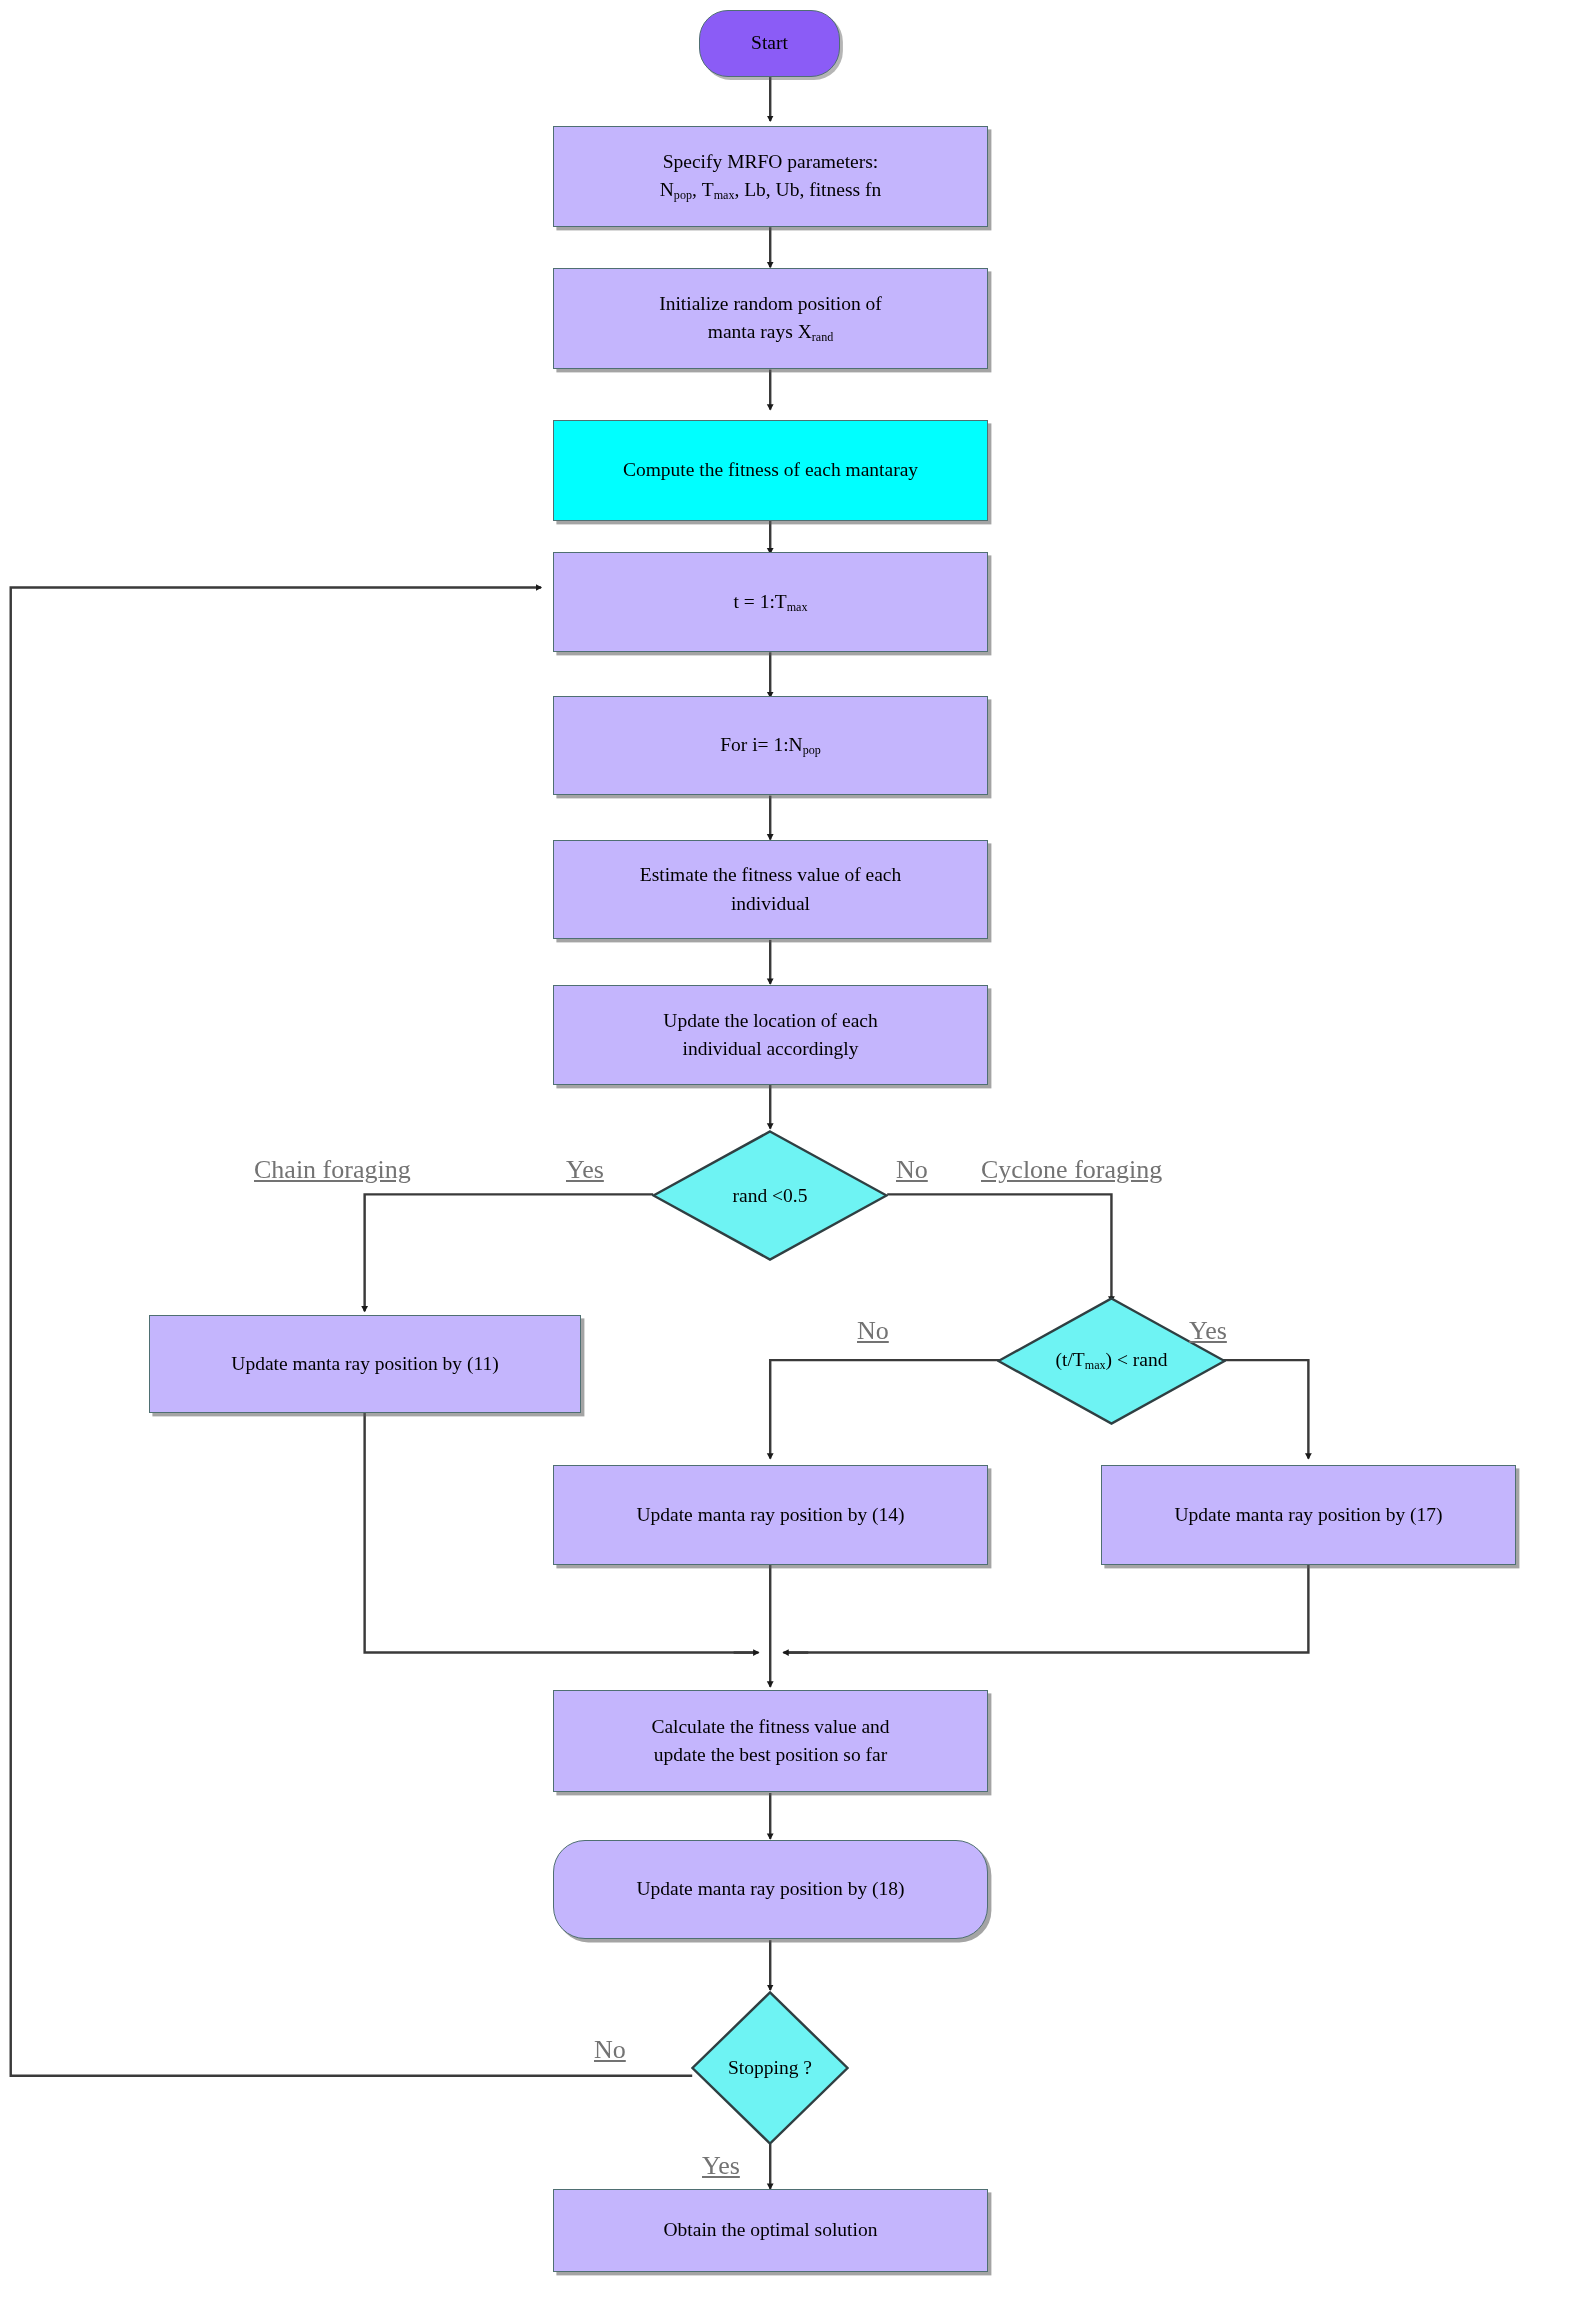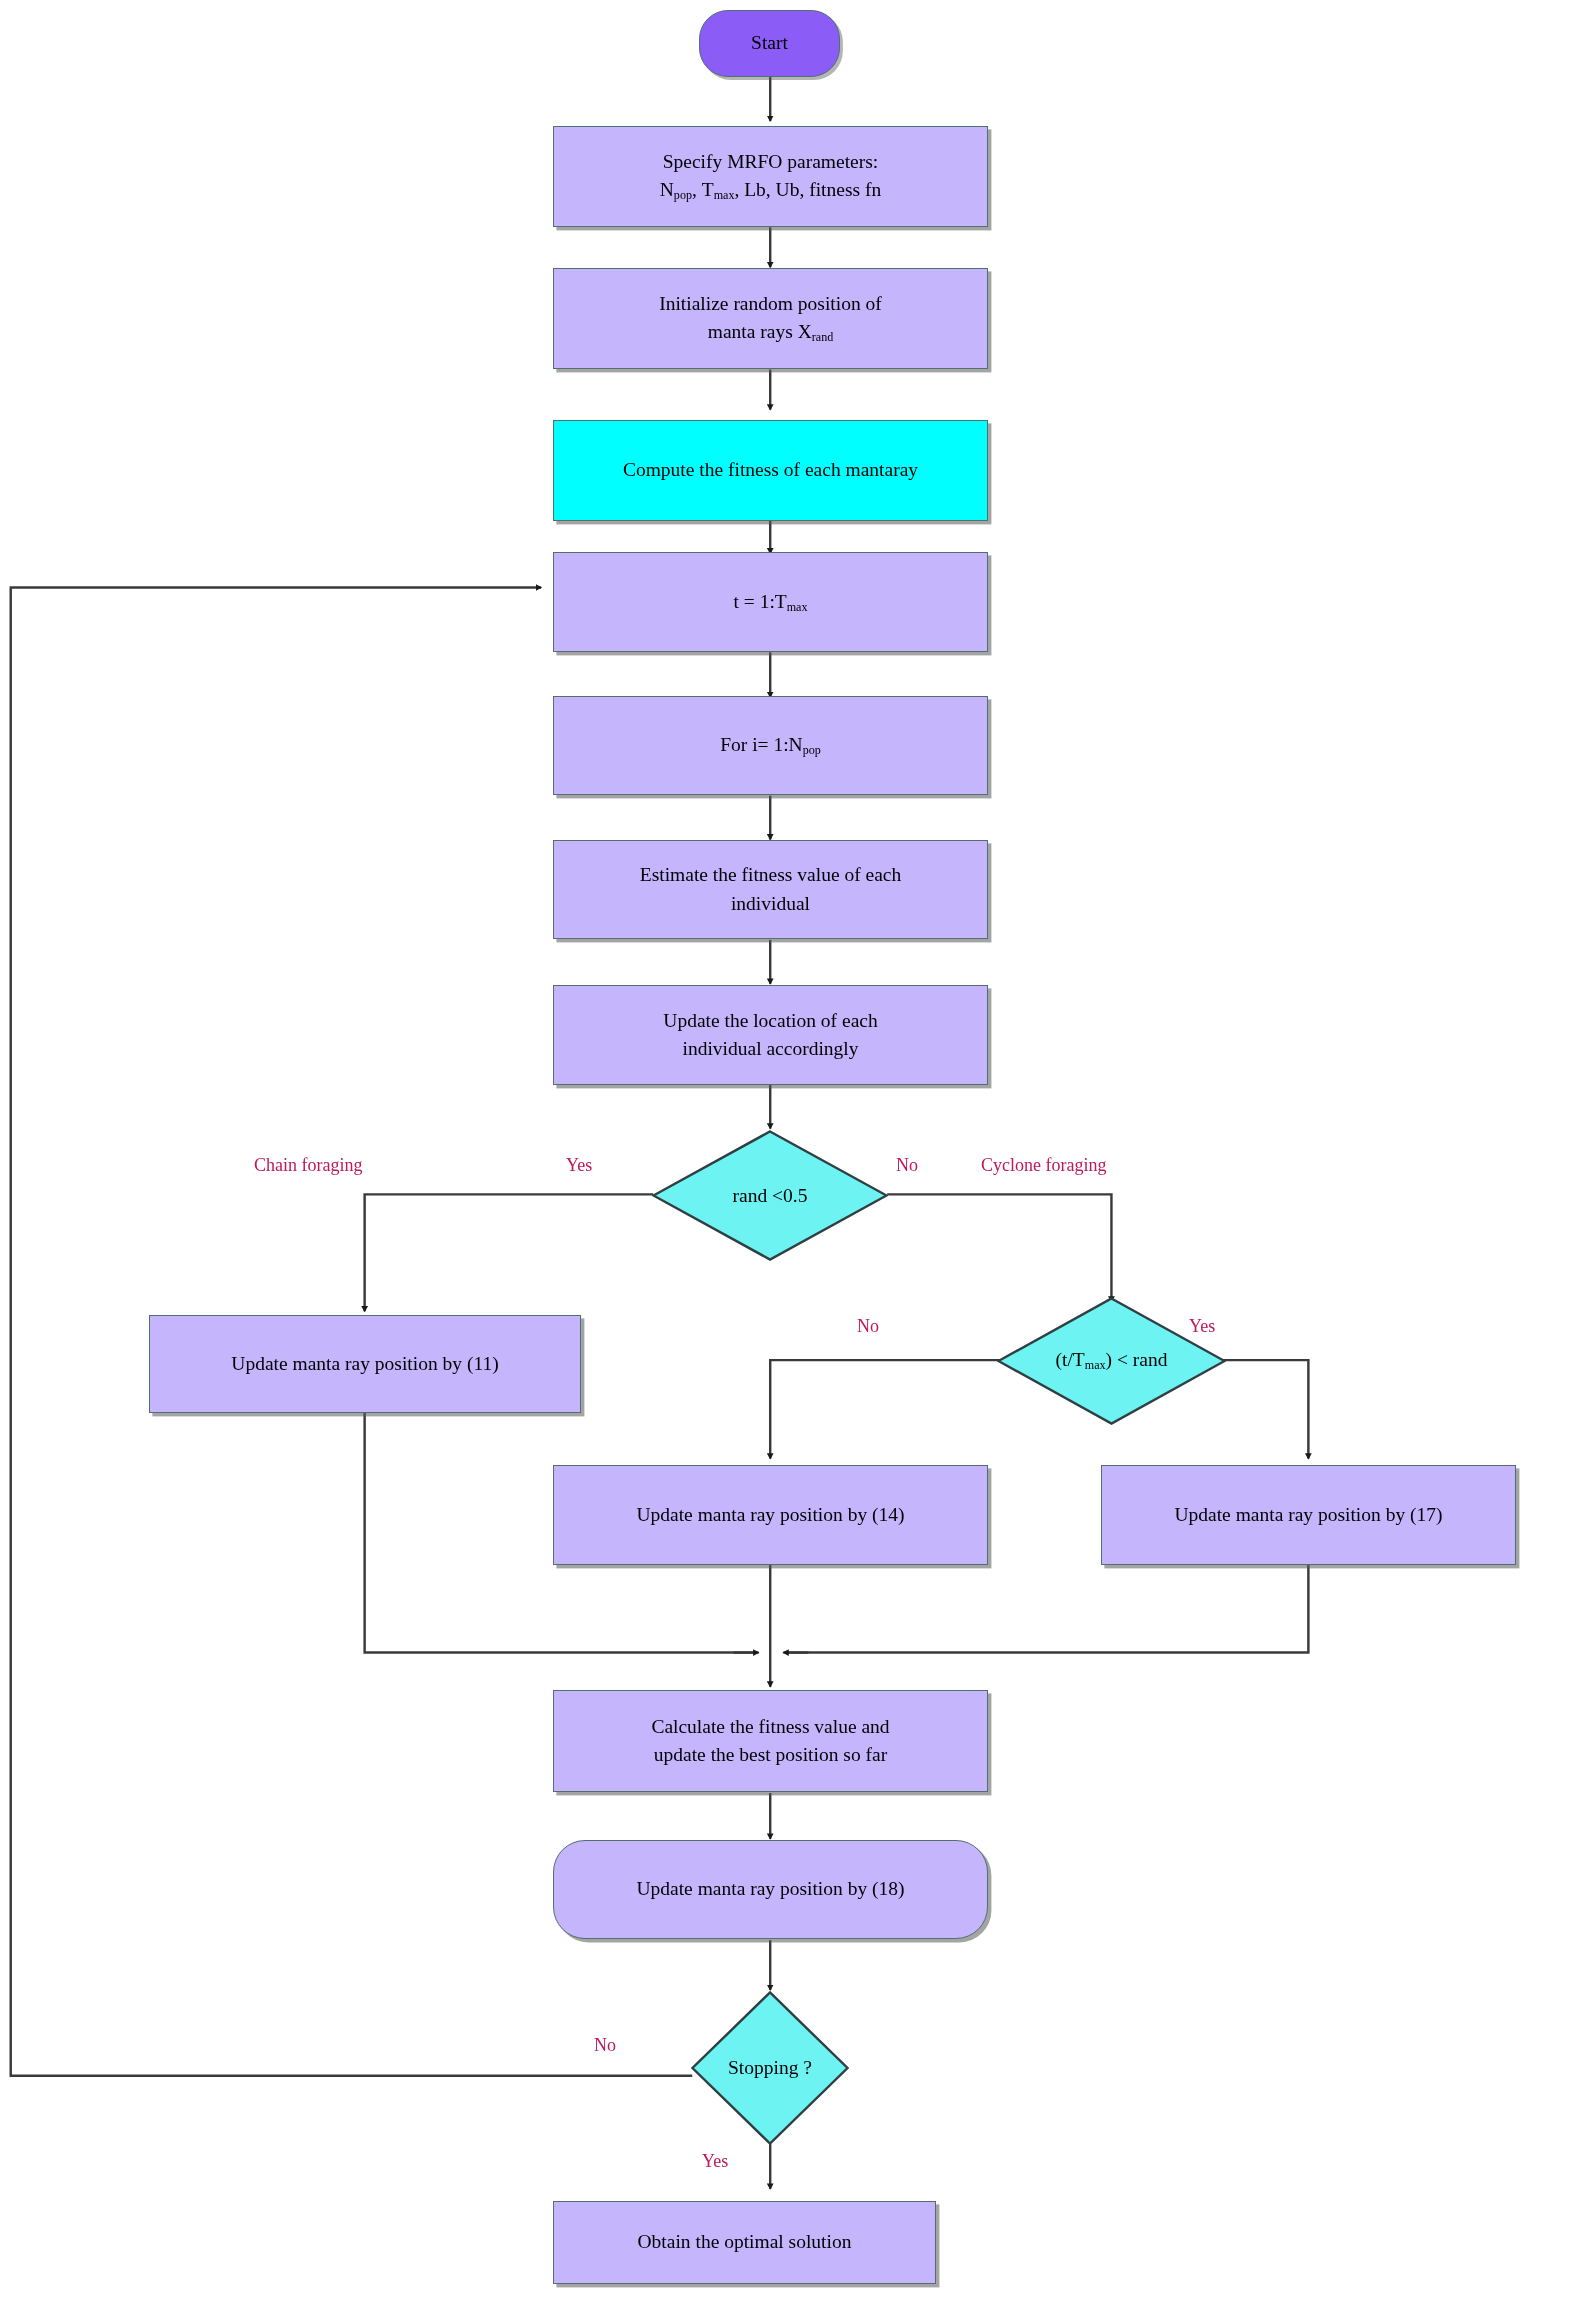--- a/index.html
+++ b/index.html
@@ -21,21 +21,21 @@
     border:1.9px solid #4f6f72;
     border-radius:29px/29px;
     box-shadow:2.9px 2.9px 0 rgba(90,90,90,0.45);
     font-size:19.5px;
   }
   .diamond{background:transparent;border:none;box-shadow:none;}
   .diamond svg{position:absolute;left:0;top:0;width:100%;height:100%;}
   .diamond .dtxt{position:relative;z-index:2;font-size:19.5px;white-space:nowrap;}
 
   
-  .elabel{position:absolute;font-size:18px;color:#be185d;white-space:nowrap;}
+  .elabel{position:absolute;font-size:26px;color:#737373;white-space:nowrap;text-decoration:underline;}
 
   
   #wires{position:absolute;left:0;top:0;width:1576px;height:2319px;pointer-events:none;}
 
   sub{font-size:0.62em;vertical-align:-0.28em;letter-spacing:0;}
   .l2{display:block;}
 </style>
 </head>
 <body>
 
@@ -167,21 +167,21 @@
     <span>Update manta ray position by (18)</span>
   </div>
 
   <div class="node diamond" style="left:691px;top:1991px;width:158px;height:154px;">
     <svg viewBox="0 0 324 316" preserveAspectRatio="none">
       <polygon points="162,3 321,158 162,313 3,158" fill="#6ef3f3" stroke="#2f3f42" stroke-width="5"></polygon>
     </svg>
     <span class="dtxt">Stopping ?</span>
   </div>
 
-  <div class="node proc" style="left:553px;top:2189px;width:383px;height:83px;margin-top:12px;">
+  <div class="node proc" style="left:553px;top:2189px;width:435px;height:83px;">
     <span>Obtain the optimal solution</span>
   </div>
 
   <div class="elabel" style="left:254px;top:1155px;">Chain foraging</div>
   <div class="elabel" style="left:566px;top:1155px;">Yes</div>
   <div class="elabel" style="left:896px;top:1155px;">No</div>
   <div class="elabel" style="left:981px;top:1155px;">Cyclone foraging</div>
   <div class="elabel" style="left:857px;top:1316px;">No</div>
   <div class="elabel" style="left:1189px;top:1316px;">Yes</div>
   <div class="elabel" style="left:594px;top:2035px;">No</div>

